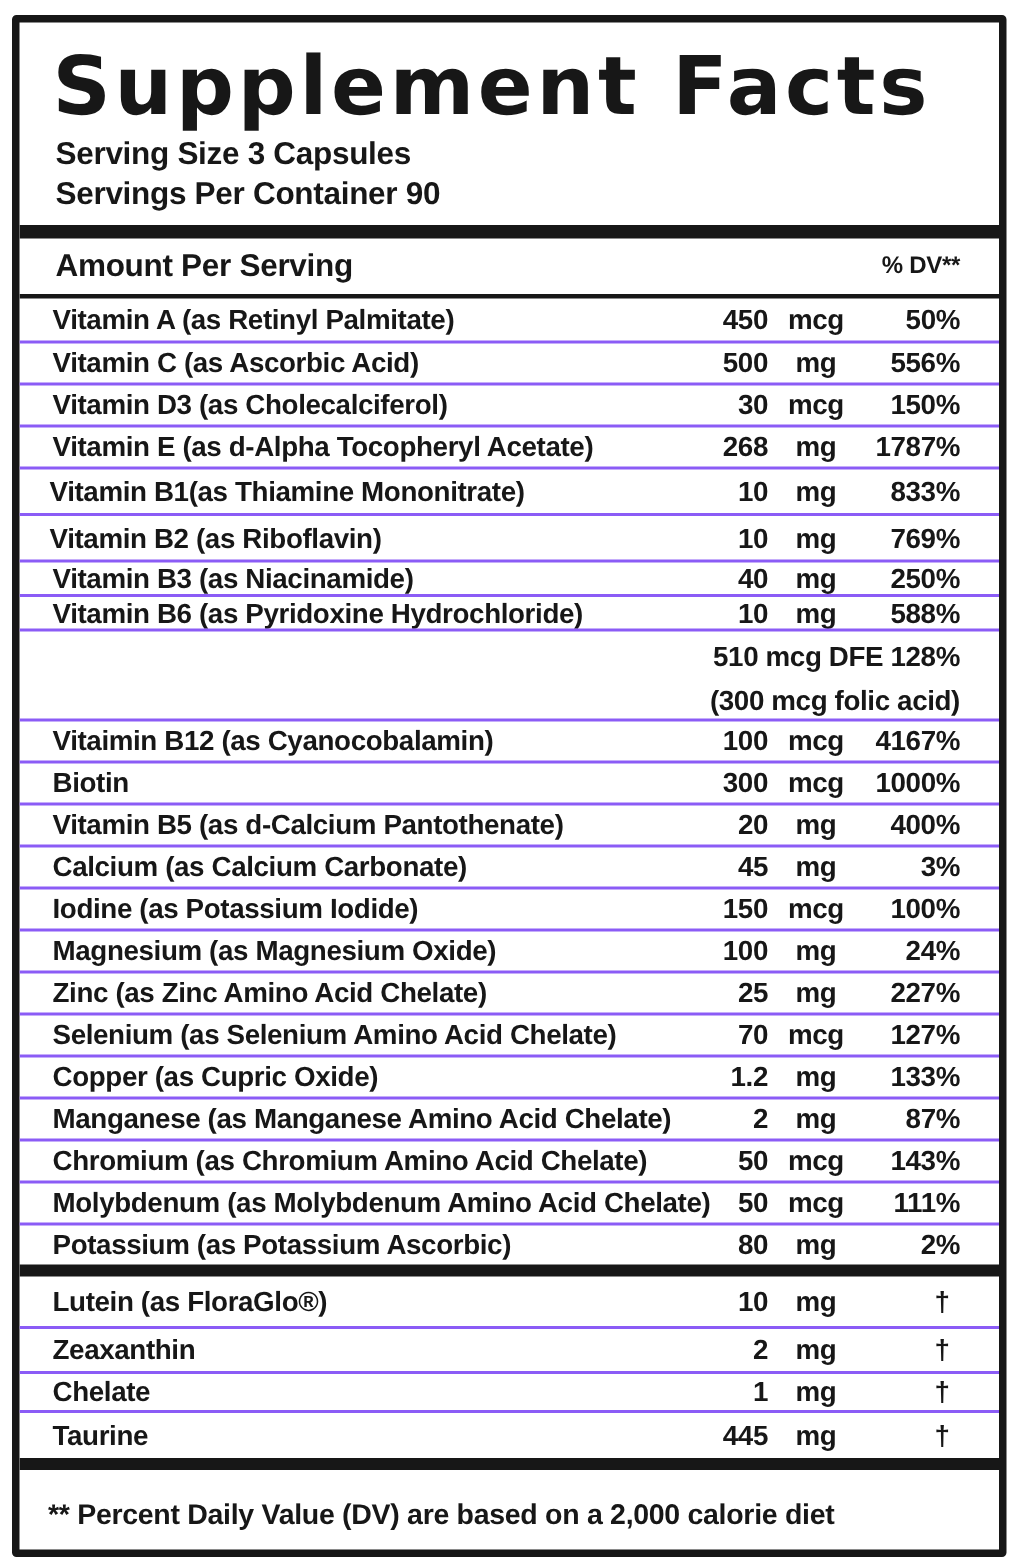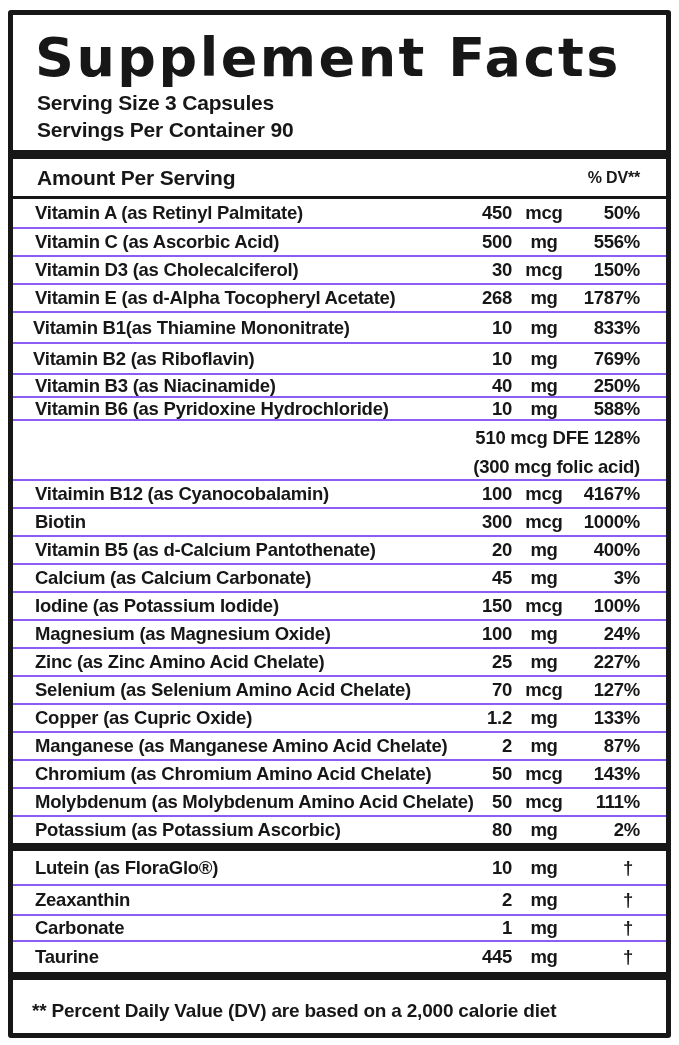--- a/index.html
+++ b/index.html
@@ -269,21 +269,21 @@
         <span class="unit">mg</span>
         <span class="dv">†</span>
       </div>
       <div class="row h30 dag">
         <span class="nm">Zeaxanthin</span>
         <span class="amt">2</span>
         <span class="unit">mg</span>
         <span class="dv">†</span>
       </div>
       <div class="row h26 dag">
-        <span class="nm">Carbonate</span>
+        <span class="nm">Chelate</span>
         <span class="amt">1</span>
         <span class="unit">mg</span>
         <span class="dv">†</span>
       </div>
       <div class="row h32 dag">
         <span class="nm">Taurine</span>
         <span class="amt">445</span>
         <span class="unit">mg</span>
         <span class="dv">†</span>
       </div>

